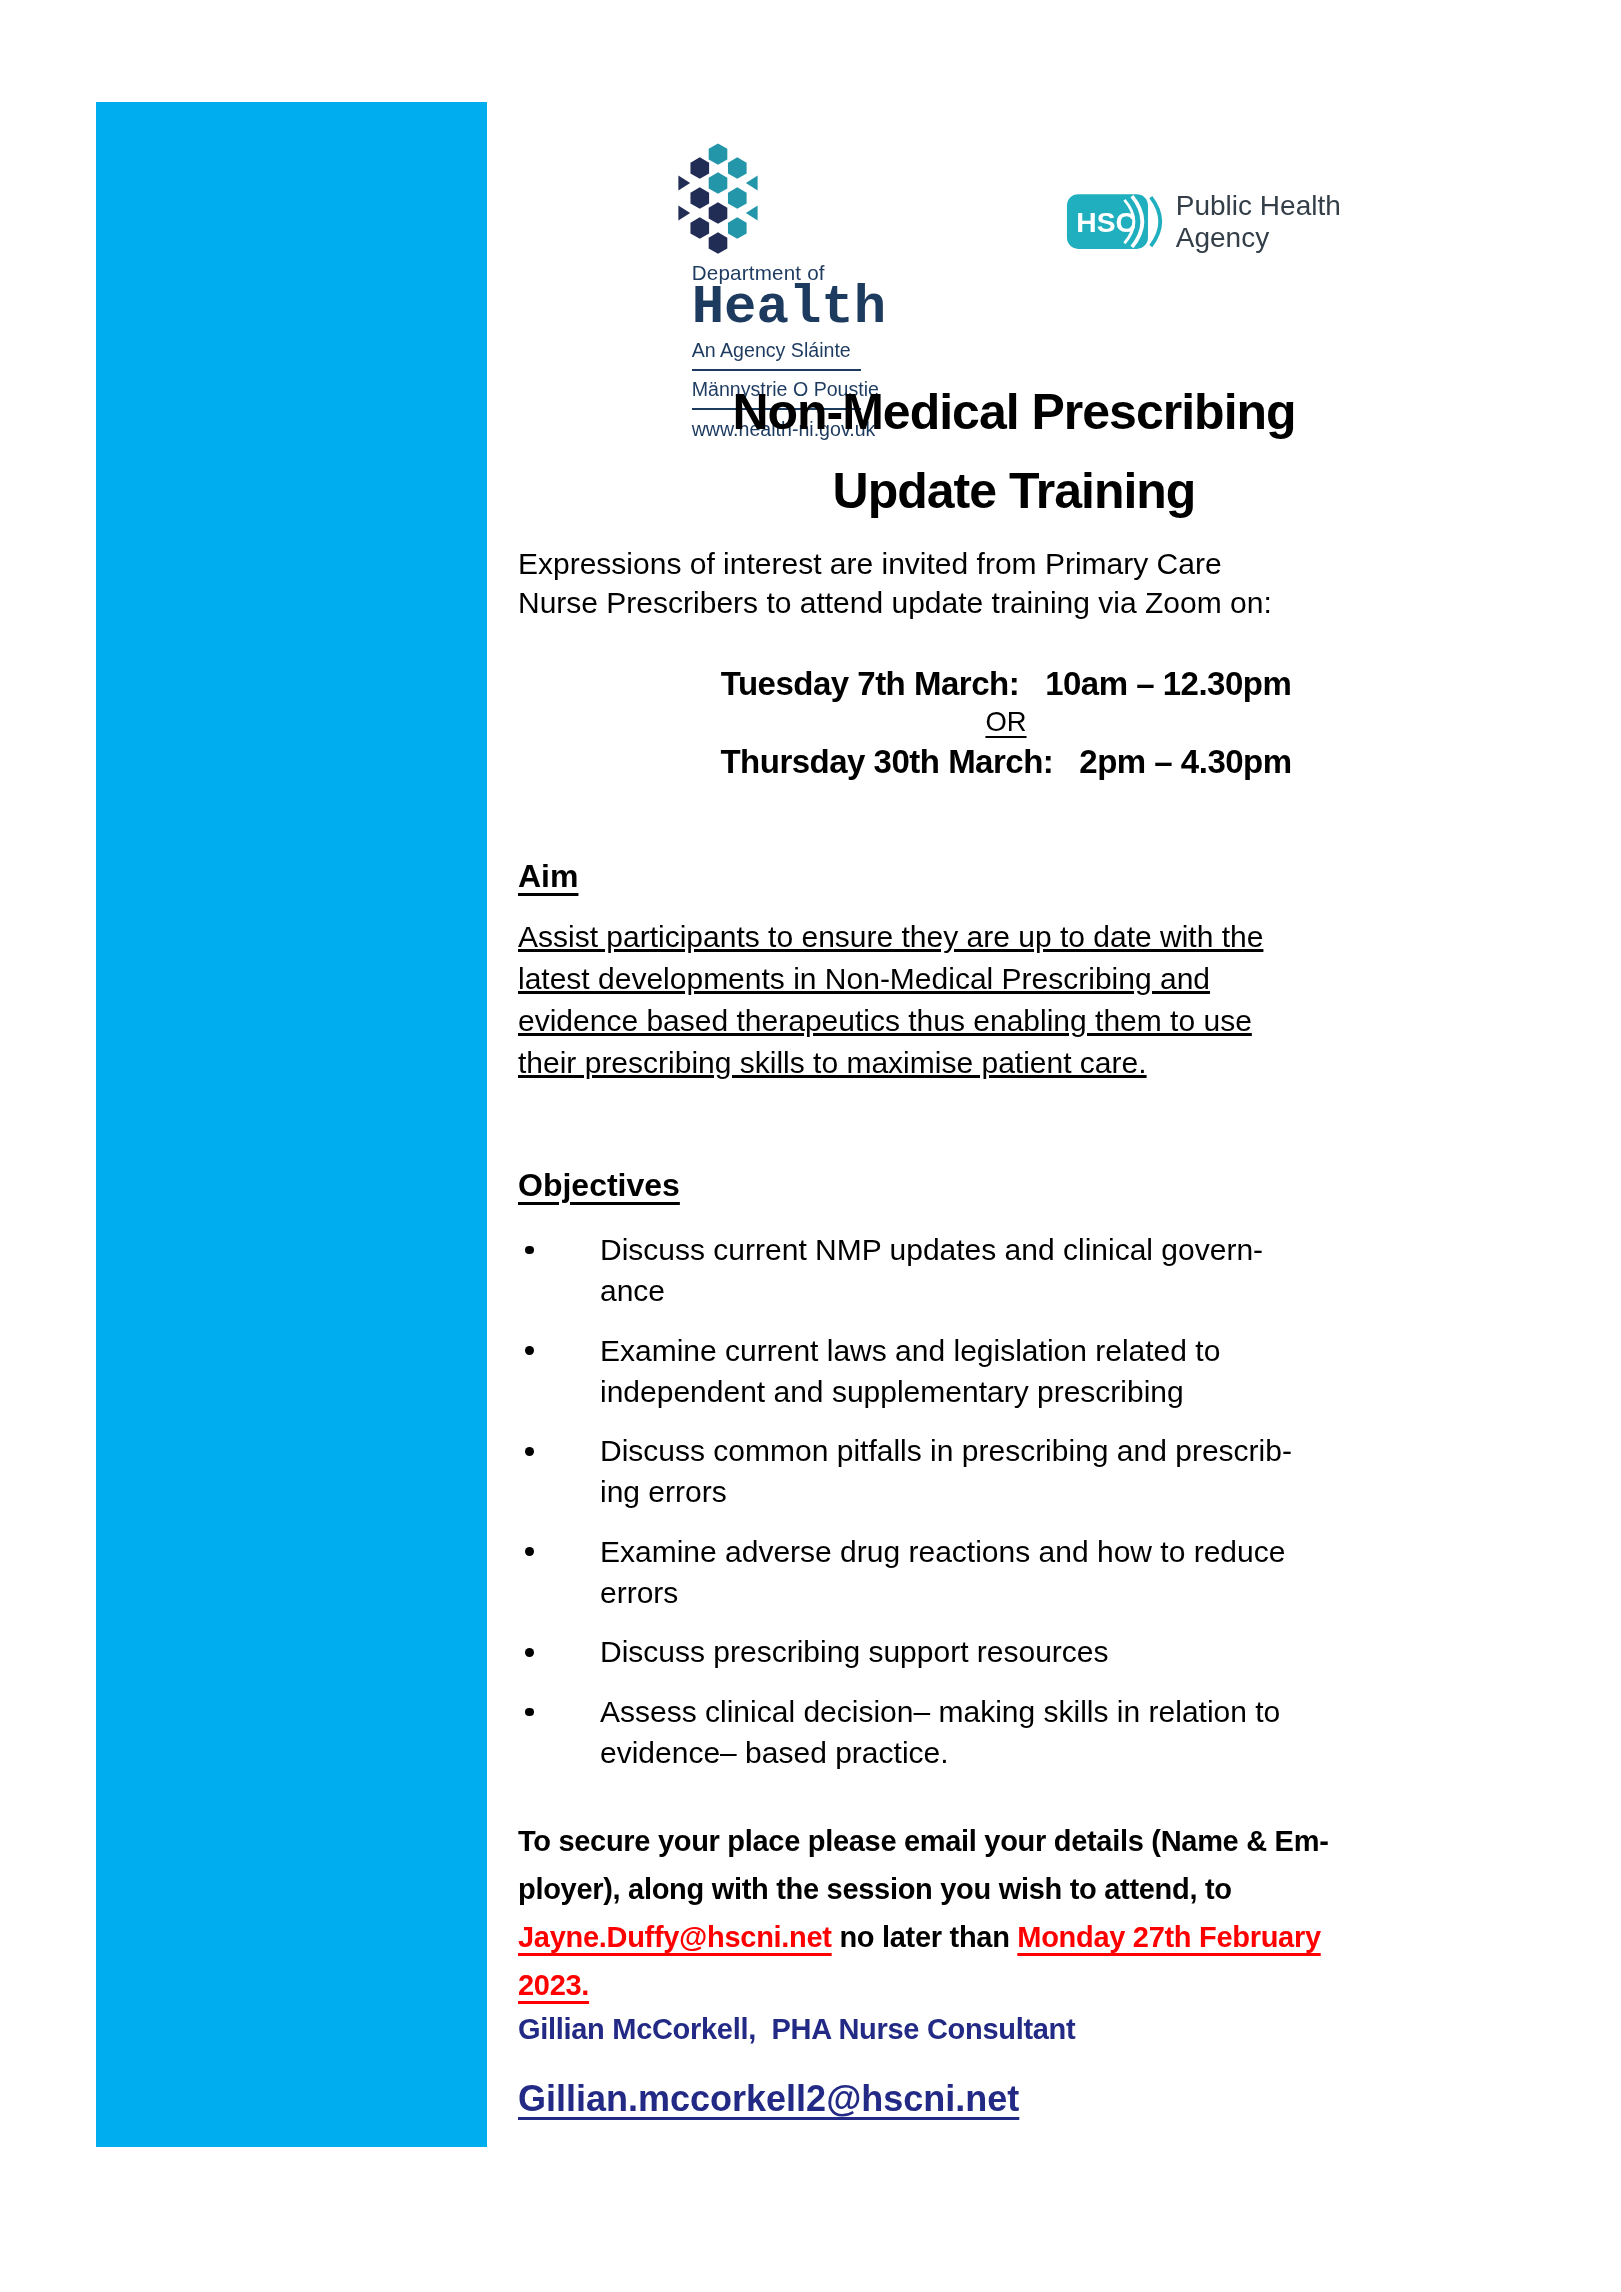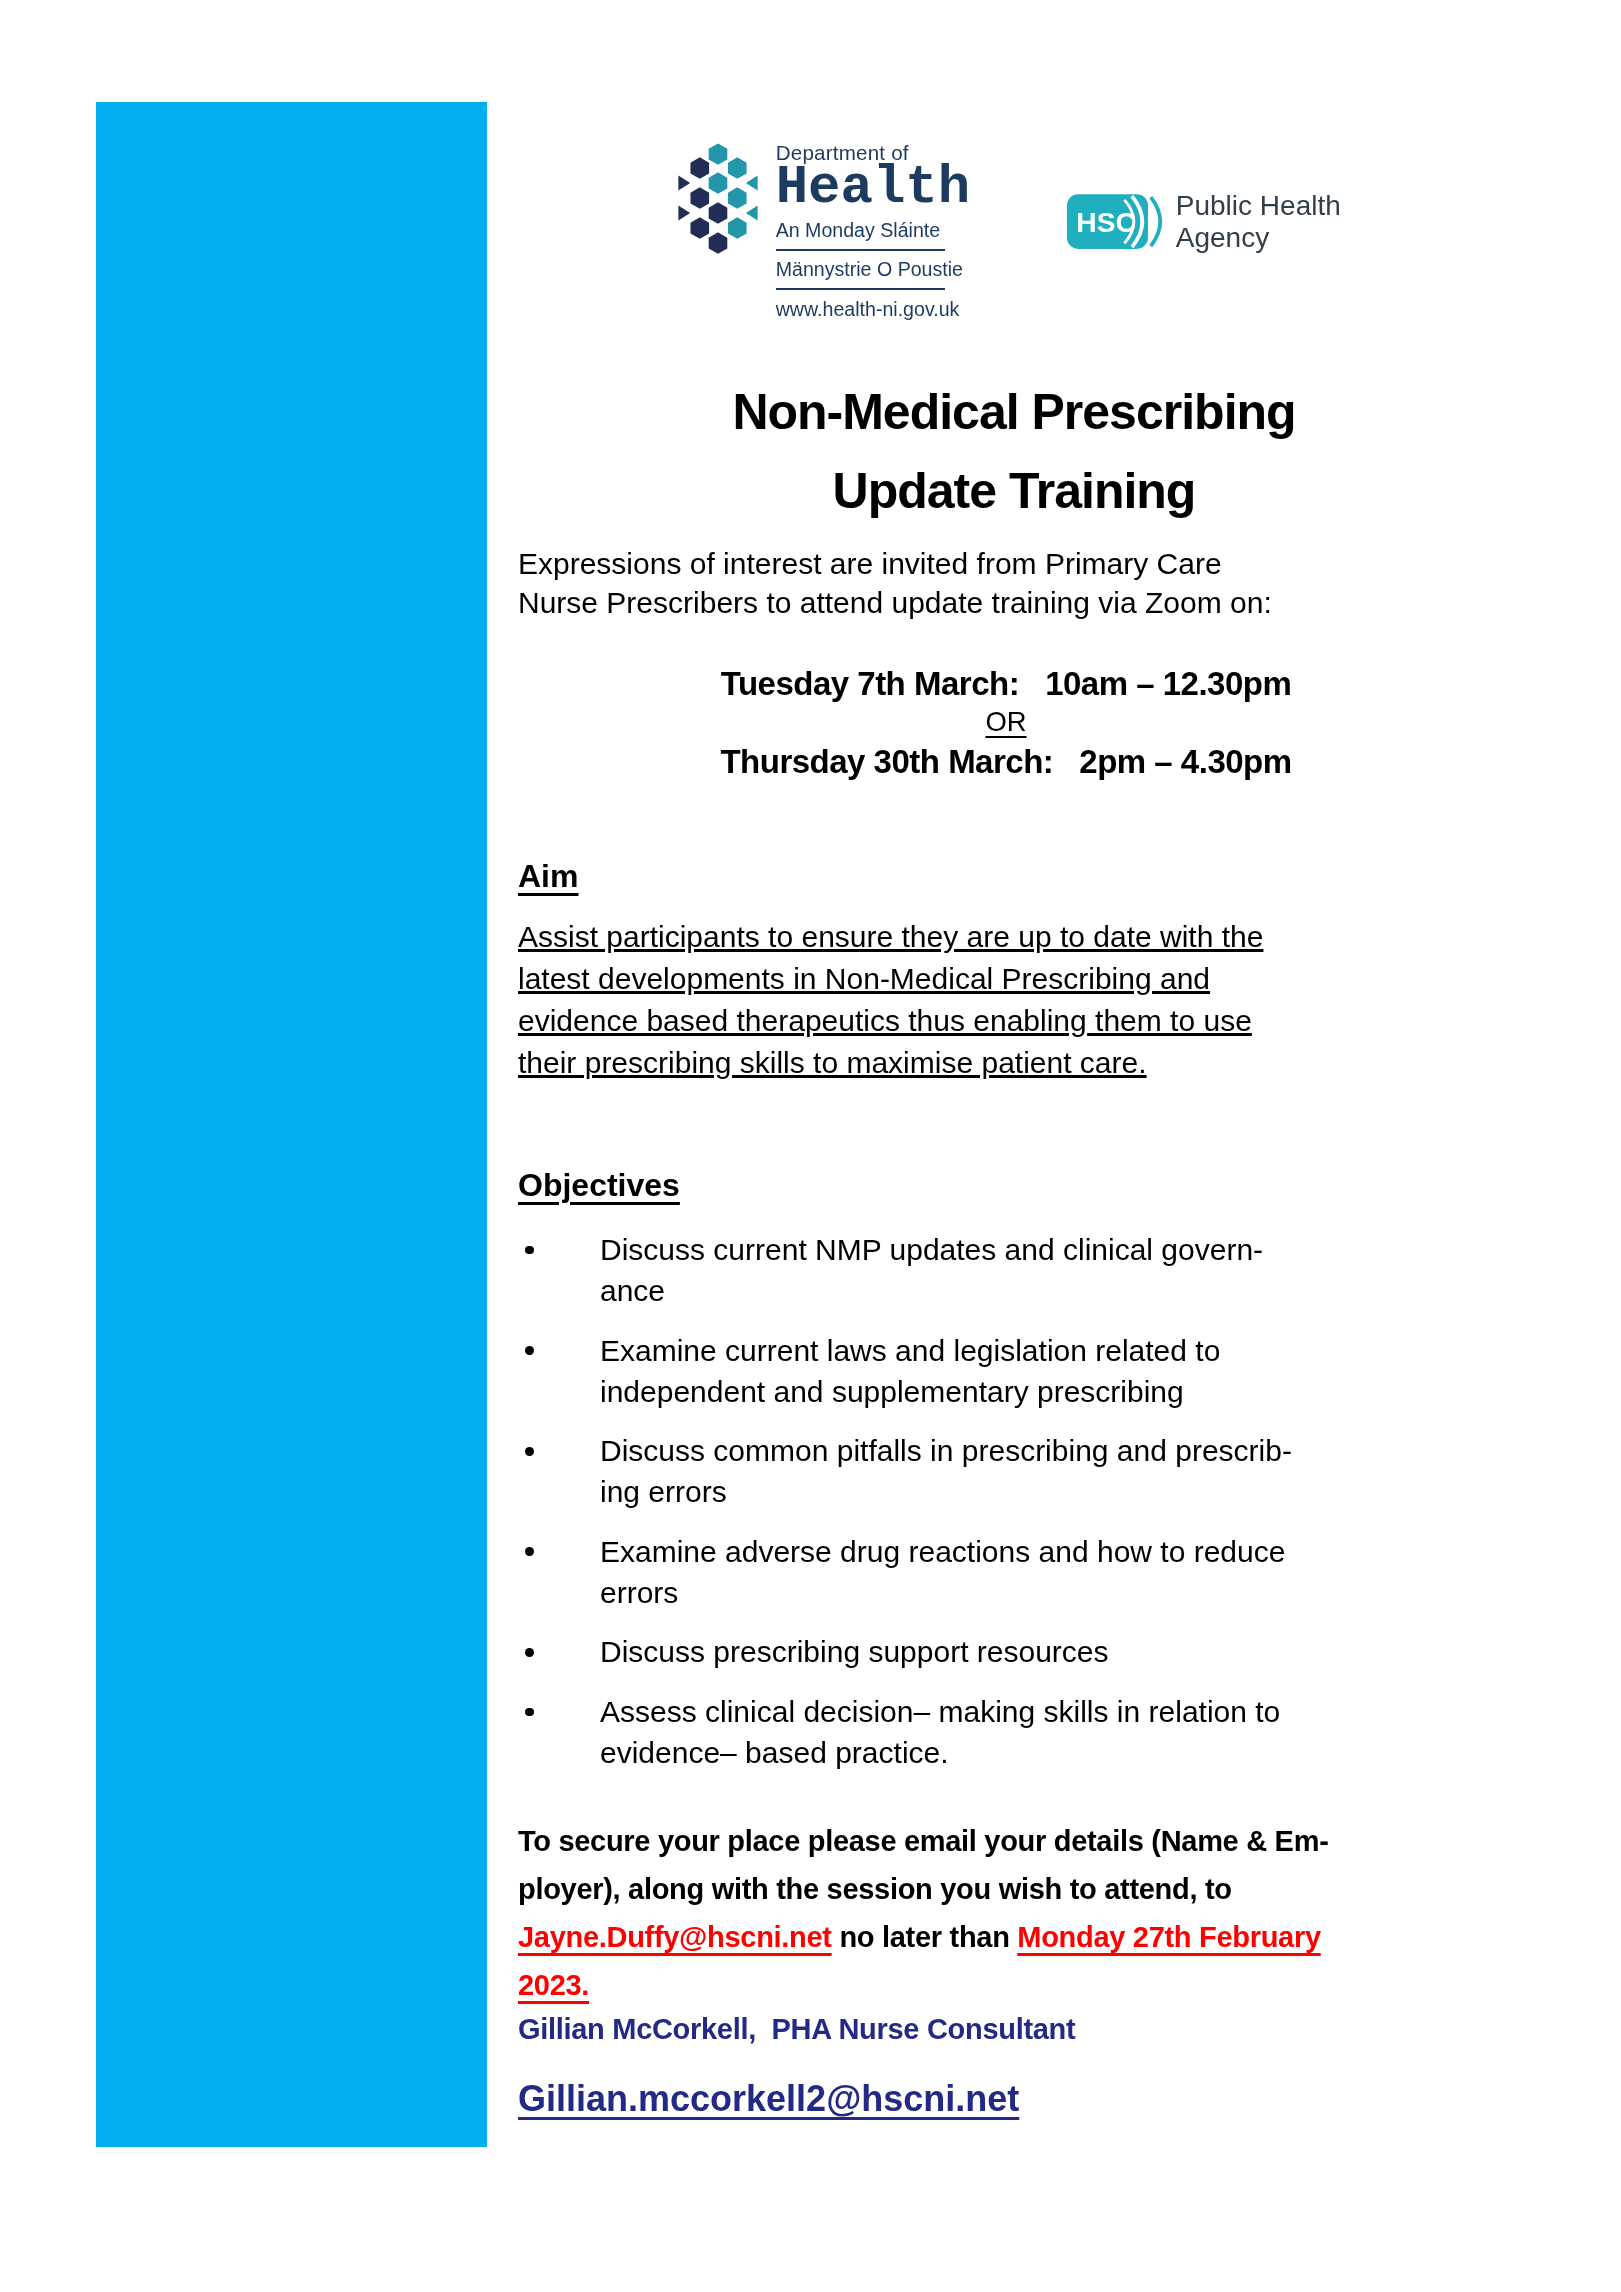--- a/index.html
+++ b/index.html
@@ -1,21 +1,21 @@
 <!DOCTYPE html>
 <html><head>
 <meta charset="utf-8">
 <style>
   html,body{margin:0;padding:0;background:#ffffff;}
   .page{position:relative;width:1621px;height:2293px;background:#ffffff;overflow:hidden;
         font-family:"Liberation Sans",sans-serif;color:#000;}
   .side-bar{position:absolute;left:96px;top:102px;width:391px;height:2045px;background:#00AEEF;}
 
   
-  .doh-logo{position:absolute;left:676px;top:137px;display:flex;}
+  .doh-logo{position:absolute;left:676px;top:137px;display:flex;flex-direction:column;}
   .doh-hex{width:84px;height:120px;flex:0 0 auto;}
   .doh-text{margin-left:15.7px;padding-top:3.9px;color:#1D3A5F;}
   .doh-dept{font-size:20.6px;line-height:23.5px;letter-spacing:0.2px;}
   .doh-health{font-family:Liberation Mono, monospace;font-size:54px;line-height:47px;font-weight:600;text-align:center;}
   .doh-sub{font-size:19.6px;line-height:23.5px;margin-top:7.8px;white-space:nowrap;}
   .doh-rule{height:2px;background:#1D3A5F;width:169px;margin-top:5.9px;}
 
   .pha-logo{position:absolute;left:1021px;top:190px;display:flex;align-items:center;padding-left:45px;}
   .hsc-mark{width:98px;height:63px;flex:0 0 auto;}
   .pha-text{margin-left:11.8px;font-size:28px;line-height:32px;color:#333E48;}
@@ -77,21 +77,21 @@
         <polygon fill="#2397A9" points="57,75 48.3,80 48.3,90 57,95 65.7,90 65.7,80"></polygon>
         <polygon fill="#222D56" points="39,89 30.3,94 30.3,104 39,109 47.7,104 47.7,94"></polygon>
         <polygon fill="#222D56" points="2,36 2,50 13,43"></polygon>
         <polygon fill="#222D56" points="2,64 2,78 13,71"></polygon>
         <polygon fill="#2397A9" points="76,36 76,50 65,43"></polygon>
         <polygon fill="#2397A9" points="76,64 76,78 65,71"></polygon>
       </svg>
       <div class="doh-text">
         <div class="doh-dept">Department of</div>
         <div class="doh-health">Health</div>
-        <div class="doh-sub">An Monday Sláinte</div>
+        <div class="doh-sub">An Agency Sláinte</div>
         <div class="doh-rule"></div>
         <div class="doh-sub">Männystrie O Poustie</div>
         <div class="doh-rule"></div>
         <div class="doh-sub">www.health-ni.gov.uk</div>
       </div>
     </div>
 
     <div class="pha-logo">
       <svg class="hsc-mark" viewBox="0 0 104 66" aria-hidden="true">
         <rect x="1" y="3" width="86" height="58" rx="12" fill="#1FAFBE"></rect>

